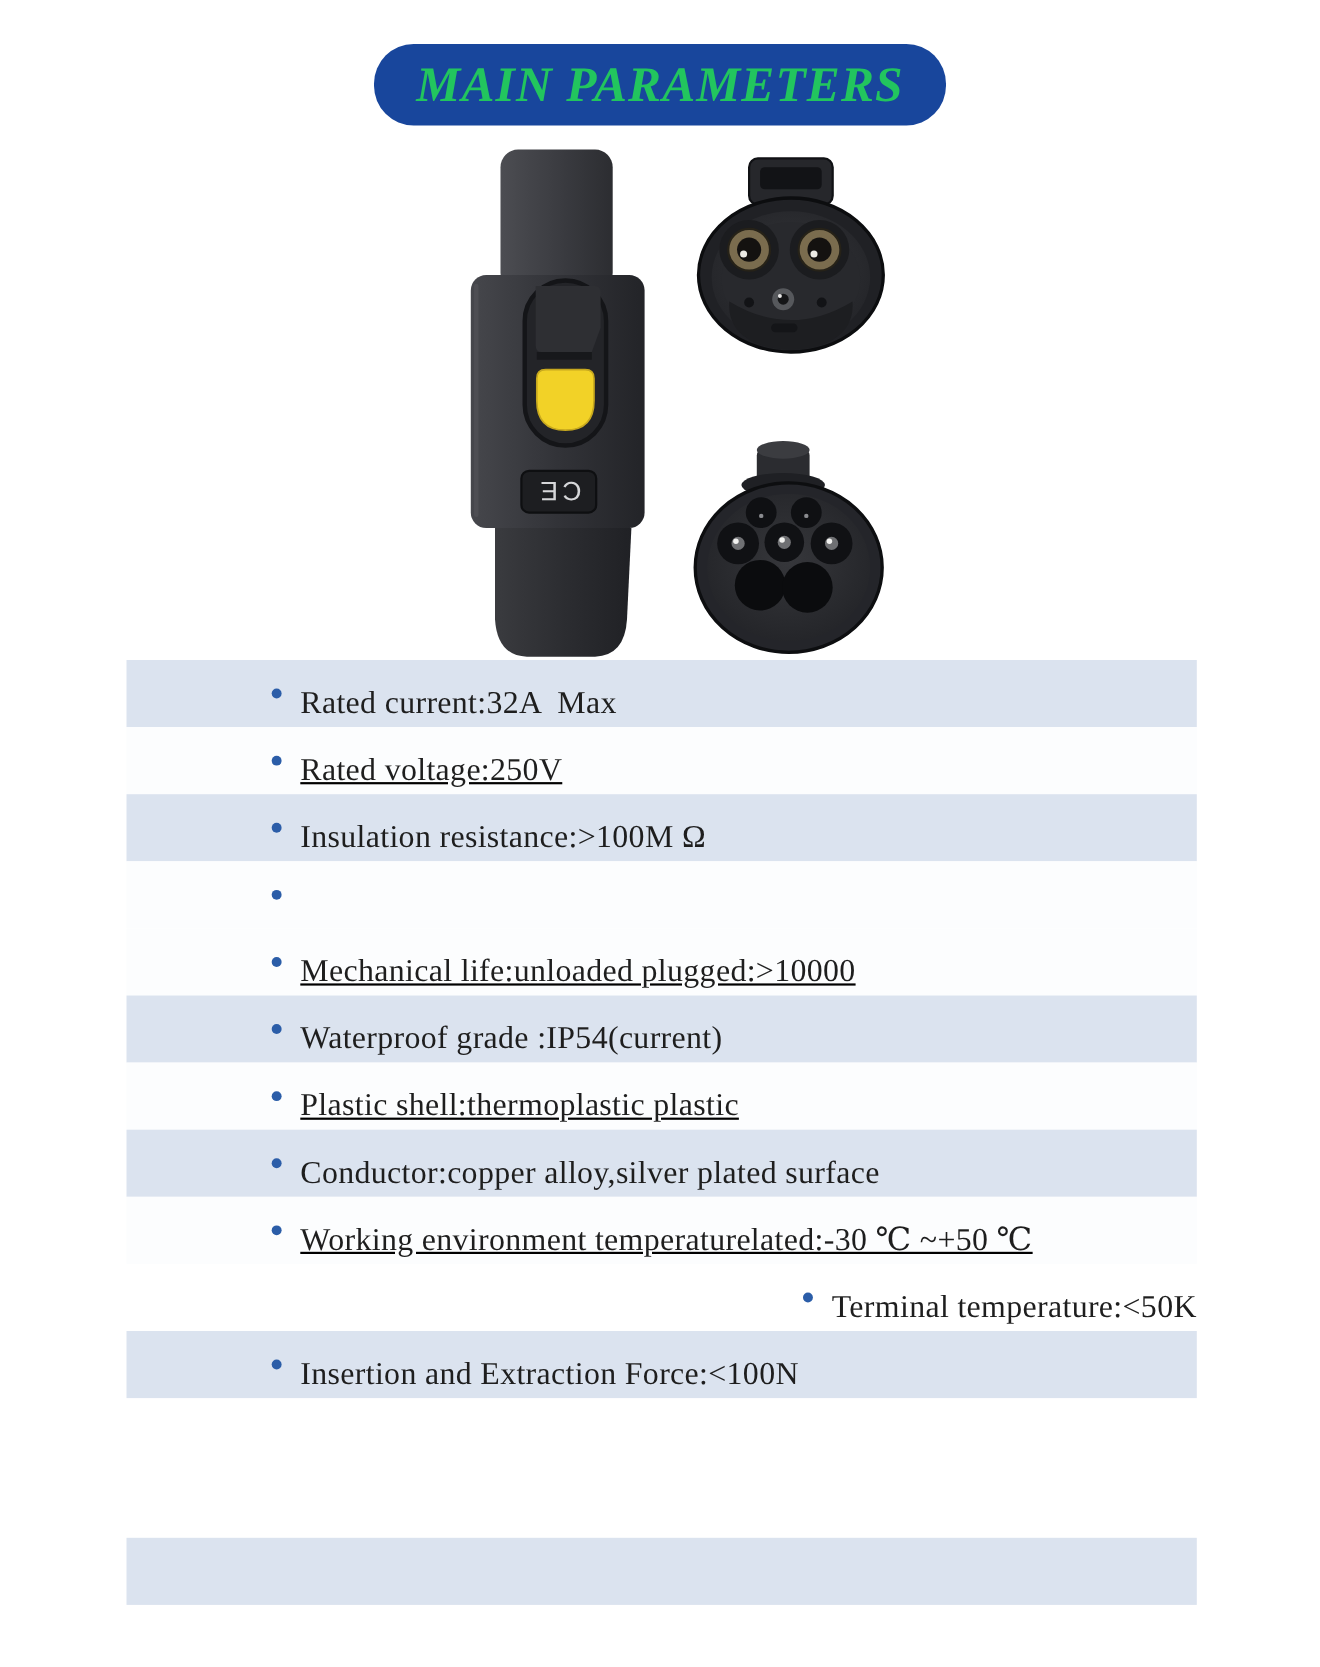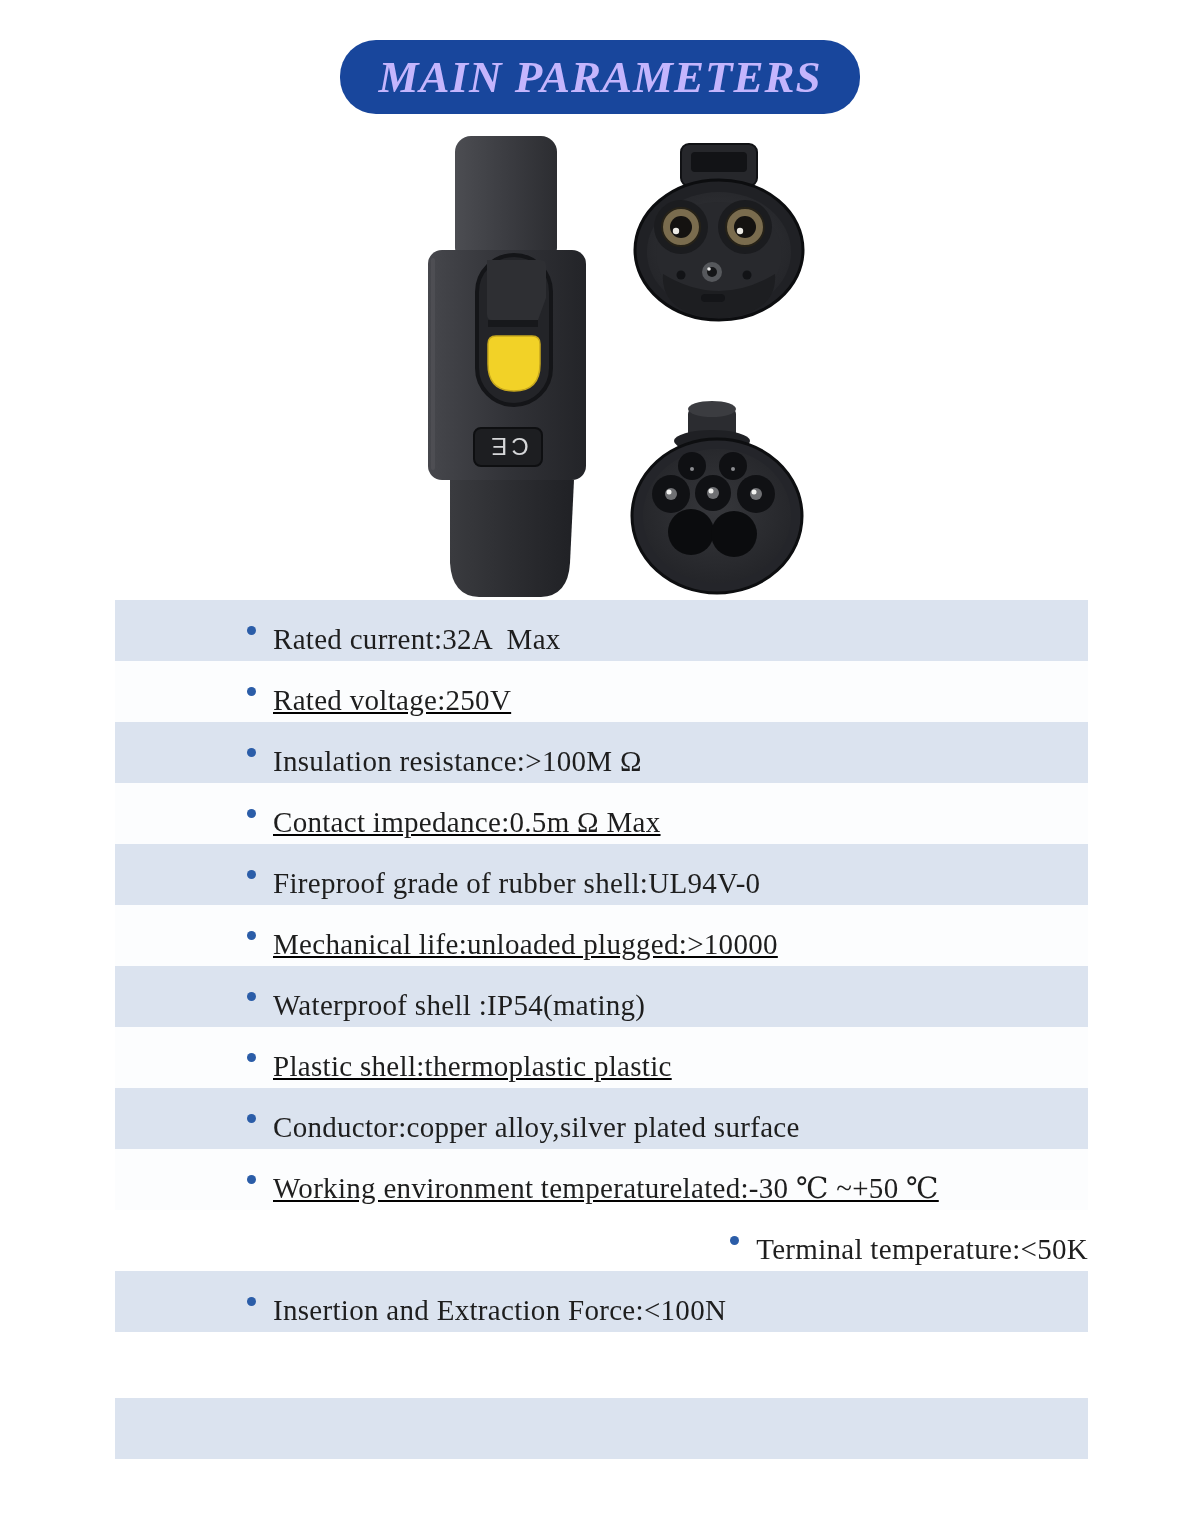--- a/index.html
+++ b/index.html
@@ -7,21 +7,21 @@
   .page{
     position:relative;width:1200px;height:1515px;margin:0 auto;background:#ffffff;
     overflow:hidden;font-family:"Liberation Serif","DejaVu Serif",serif;
   }
   .title-badge{
     position:absolute;left:340px;top:40px;width:520px;height:74px;
     background:var(--header_blue,#18469c);border-radius:36px;
     display:flex;align-items:center;justify-content:center;
   }
   .title-text{
-    color:#c4b5fd;font-size:45px;font-weight:bold;font-style:italic;
+    color:#22c55e;font-size:45px;font-weight:bold;font-style:italic;
     letter-spacing:1px;white-space:nowrap;
   }
   .product-figure{position:absolute;left:395px;top:128px;width:460px;height:470px;margin:0;}
   .spec-list{position:absolute;left:115px;top:600px;width:973px;}
   .spec-row{height:61px;display:flex;align-items:center;}
   .shade-blue{background:var(--row_blue,#dbe3ef);}
   .shade-white{background:#fcfdfe;text-decoration:underline;}
   .shade-white-bright{background:#ffffff;justify-content:flex-end;}
   .bullet{
     flex:none;width:9px;height:9px;border-radius:50%;
@@ -150,36 +150,31 @@
     <span class="spec-text">Rated voltage:250V</span>
   </div>
 
   <div class="spec-row shade-blue">
     <span class="bullet"></span>
     <span class="spec-text">Insulation resistance:&gt;100M Ω</span>
   </div>
 
   <div class="spec-row shade-white">
     <span class="bullet"></span>
-    <span class="spec-text">Contact impedance:0.5m Ω Max</span>
-  </div>
-
-  <div class="spec-row shade-blue">
-    <span class="bullet"></span>
-    <span class="spec-text">Fireproof grade of rubber shell:UL94V-0</span>
-  </div>
+  </div>
+
 
   <div class="spec-row shade-white">
     <span class="bullet"></span>
     <span class="spec-text">Mechanical life:unloaded plugged:&gt;10000</span>
   </div>
 
   <div class="spec-row shade-blue">
     <span class="bullet"></span>
-    <span class="spec-text">Waterproof shell :IP54(mating)</span>
+    <span class="spec-text">Waterproof grade :IP54(current)</span>
   </div>
 
   <div class="spec-row shade-white">
     <span class="bullet"></span>
     <span class="spec-text">Plastic shell:thermoplastic plastic</span>
   </div>
 
   <div class="spec-row shade-blue">
     <span class="bullet"></span>
     <span class="spec-text">Conductor:copper alloy,silver plated surface</span>

